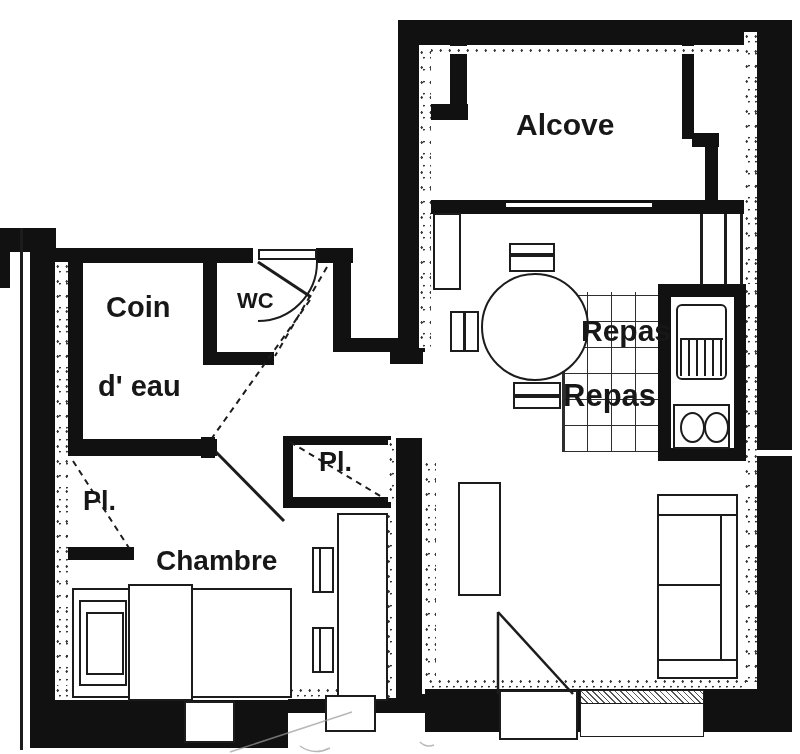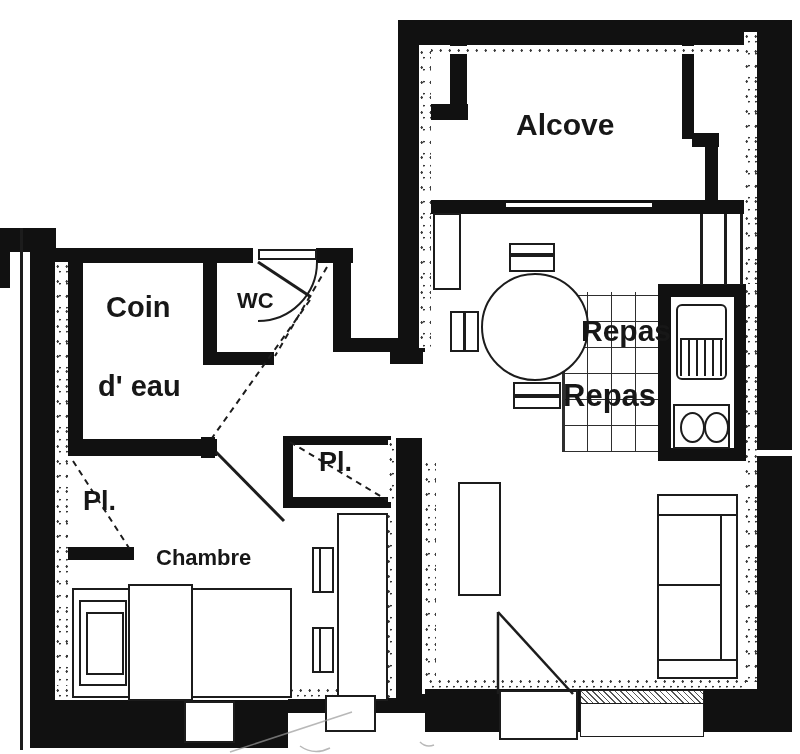--- a/index.html
+++ b/index.html
@@ -145,15 +145,15 @@
   </svg>
 
   <div class="lbl" style="left:516px;top:110px;font-size:30px">Alcove</div>
   <div class="lbl" style="left:106px;top:293px;font-size:29px">Coin</div>
   <div class="lbl" style="left:98px;top:372px;font-size:29px">d' eau</div>
   <div class="lbl" style="left:237px;top:290px;font-size:22px">WC</div>
   <div class="lbl" style="left:581px;top:316px;font-size:30px">Repas</div>
   <div class="lbl" style="left:563px;top:380px;font-size:31px">Repas</div>
   <div class="lbl" style="left:83px;top:488px;font-size:27px">Pl.</div>
   <div class="lbl" style="left:319px;top:449px;font-size:27px">Pl.</div>
-  <div class="lbl" style="left:156px;top:547px;font-size:22px">Chambre</div>
+  <div class="lbl" style="left:156px;top:547px;font-size:28px">Chambre</div>
 
 </div>
 
 </body></html>

